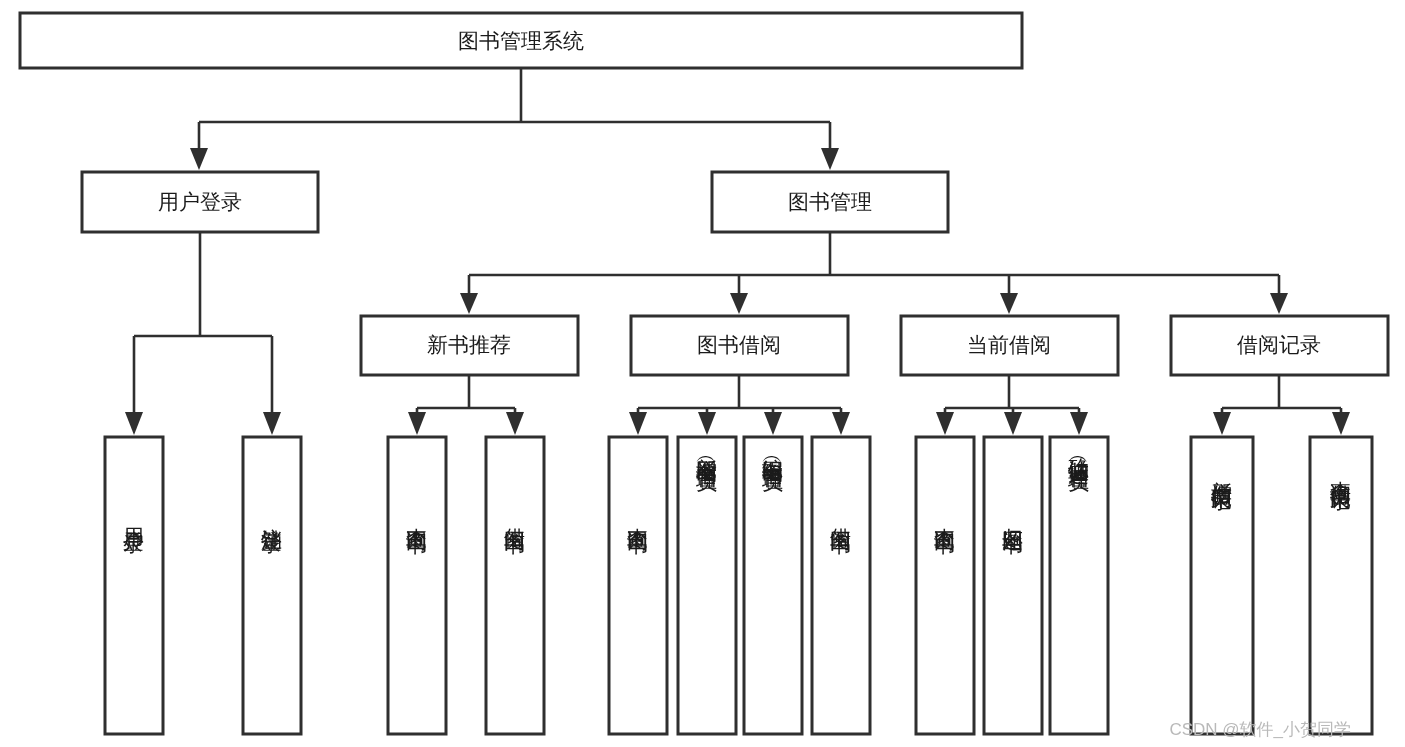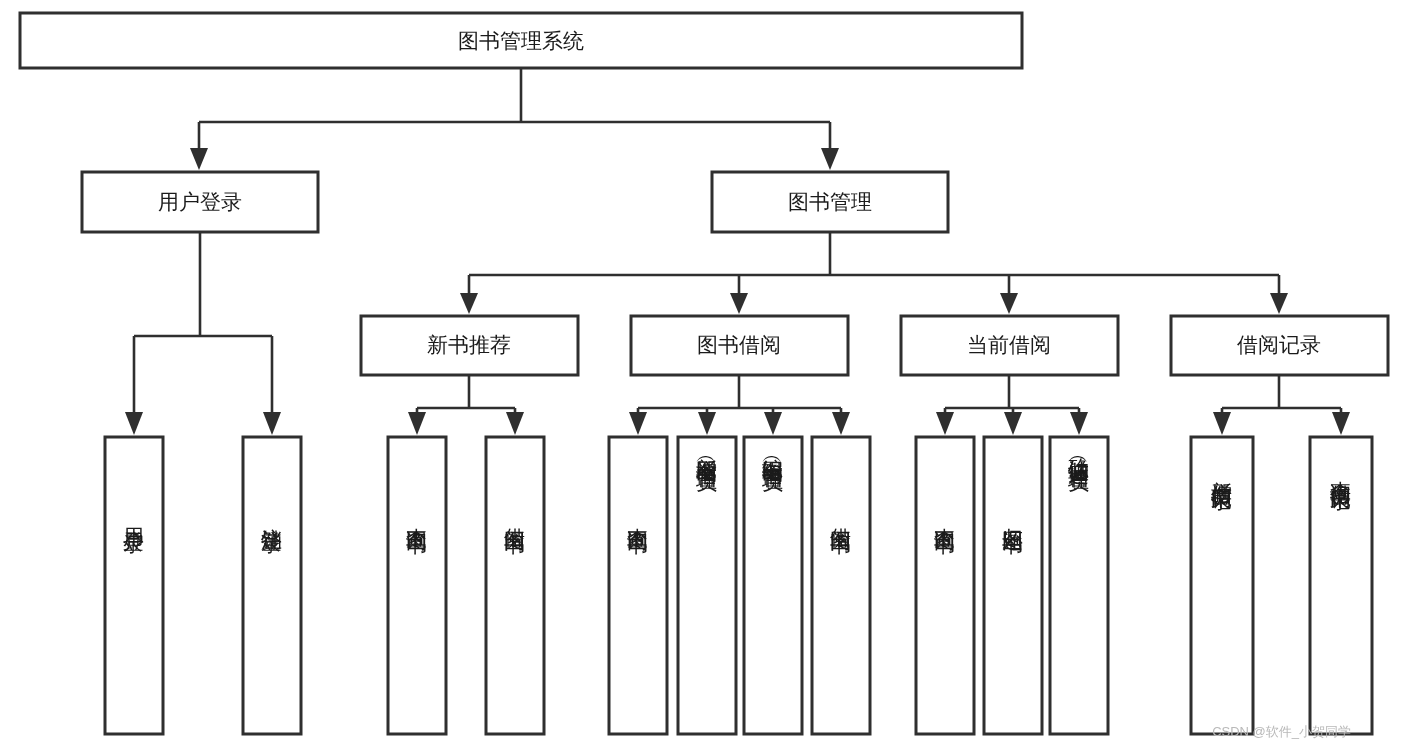--- a/index.html
+++ b/index.html
@@ -54,21 +54,21 @@
     writing-mode: vertical-rl;
     text-orientation: upright;
     text-anchor: middle;
     letter-spacing: 2px;
   }
   .watermark-text {
     position: absolute;
     right: 8px;
     bottom: 6px;
     font-family: "Liberation Sans", "DejaVu Sans", sans-serif;
-    font-size: 13px;
+    font-size: 17px;
     color: #b9b9b9;
     white-space: nowrap;
     user-select: none;
   }
 </style>
 </head>
 <body>
 
 <div id="diagram-root">
 

